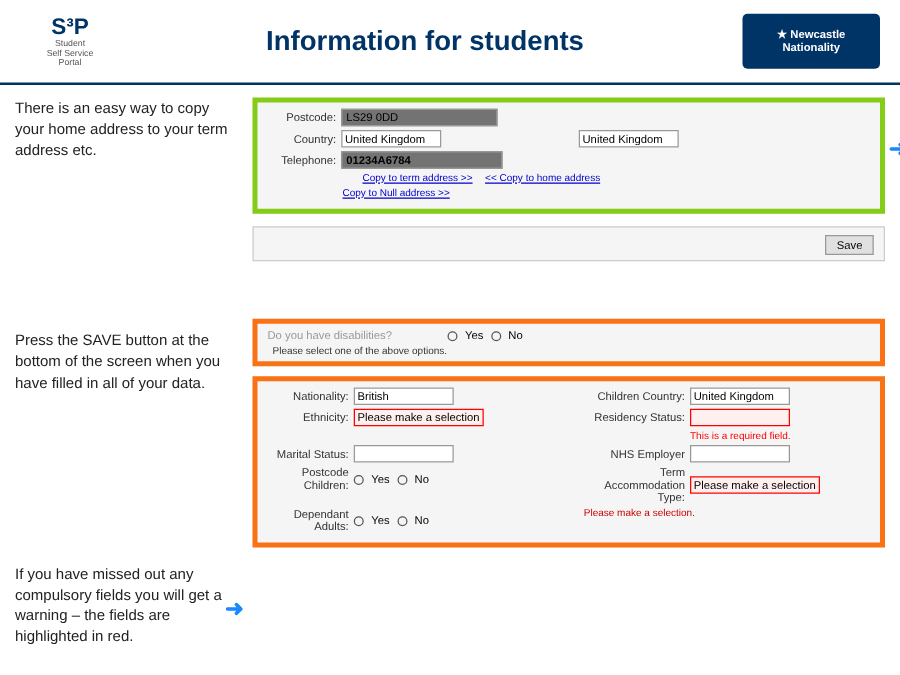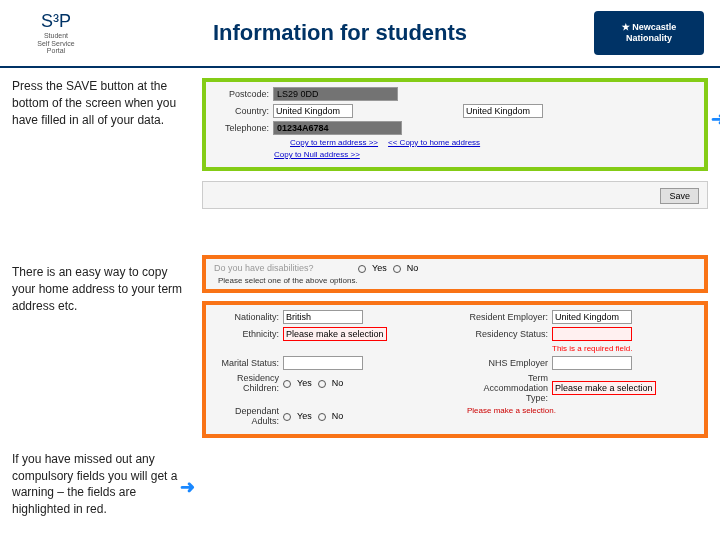--- a/index.html
+++ b/index.html
@@ -31,21 +31,21 @@
     .logo-left {
       width: 80px;
       height: 50px;
       display: flex;
       flex-direction: column;
       align-items: center;
       justify-content: center;
     }
     .s3p-logo {
       font-size: 18px;
-      font-weight: normal;
+      font-weight: bold;
       color: #003366;
     }
     .s3p-sub {
       font-size: 7px;
       color: #555;
       text-align: center;
       line-height: 1.1;
     }
     .logo-right {
       width: 120px;
@@ -223,24 +223,24 @@
     <div class="newcastle-logo">
       <span>★ <span>Newcastle</span><br><span>Nationality</span></span>
     </div>
   </div>
 </div>
 
 <div class="main">
 
   <div class="left-col">
     <div class="text-block">
+      <p>There is an easy way to copy your home address to your term address etc.</p>
+    </div>
+    <div class="text-block">
       <p>Press the SAVE button at the bottom of the screen when you have filled in all of your data.</p>
-    </div>
-    <div class="text-block">
-      <p>There is an easy way to copy your home address to your term address etc.</p>
     </div>
     <div class="text-block">
       <p>If you have missed out any compulsory fields you will get a warning – the fields are highlighted in red.</p>
     </div>
   </div>
 
   <div class="right-col">
 
     <div class="form-area-top">
       <div class="form-group">
@@ -308,21 +308,21 @@
         <div class="form-half">
           <div class="form-row">
             <span class="form-label" style="width:65px;">Nationality:</span>
             <select class="form-select">
               <option>British</option>
             </select>
           </div>
         </div>
         <div class="form-half">
           <div class="form-row">
-            <span class="form-label" style="width:85px;">Resident Employer:</span>
+            <span class="form-label" style="width:85px;">Children Country:</span>
             <select class="form-select">
               <option>United Kingdom</option>
             </select>
           </div>
         </div>
       </div>
 
       <div class="form-group">
         <div class="form-half">
           <div class="form-row">
@@ -361,21 +361,21 @@
             <select class="form-select">
               <option></option>
             </select>
           </div>
         </div>
       </div>
 
       <div class="form-group">
         <div class="form-half">
           <div class="form-row">
-            <span class="form-label" style="width:65px;">Residency Children:</span>
+            <span class="form-label" style="width:65px;">Postcode Children:</span>
             <div class="radio-group">
               <span class="radio-circle"></span>
               <span style="font-size:9px;">Yes</span>
               <span class="radio-circle"></span>
               <span style="font-size:9px;">No</span>
             </div>
           </div>
         </div>
         <div class="form-half">
           <div class="form-row">

